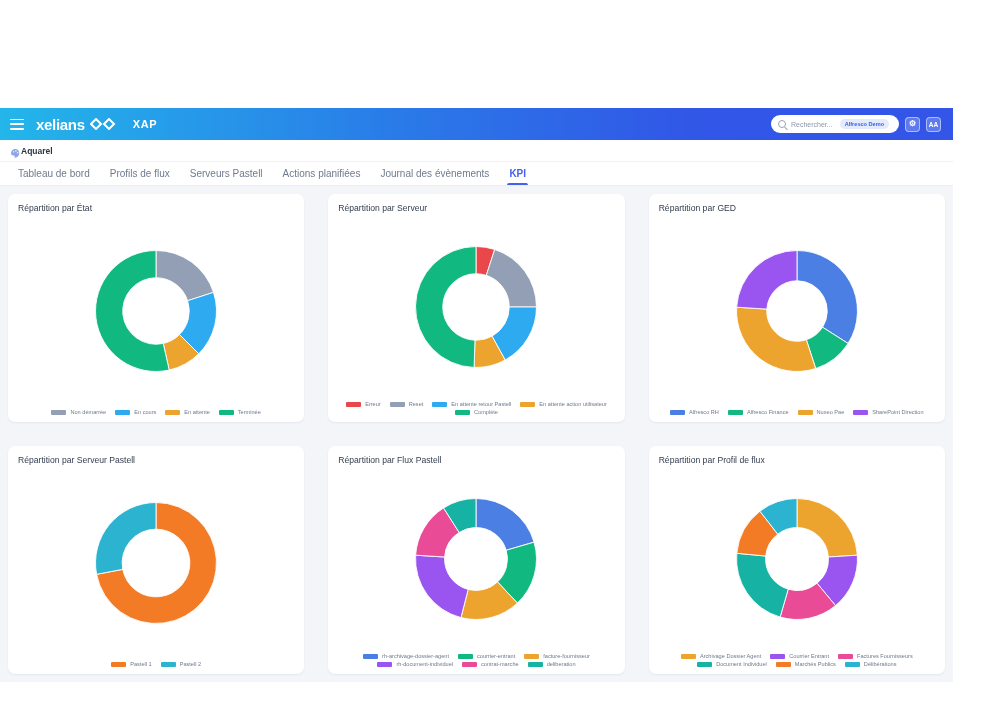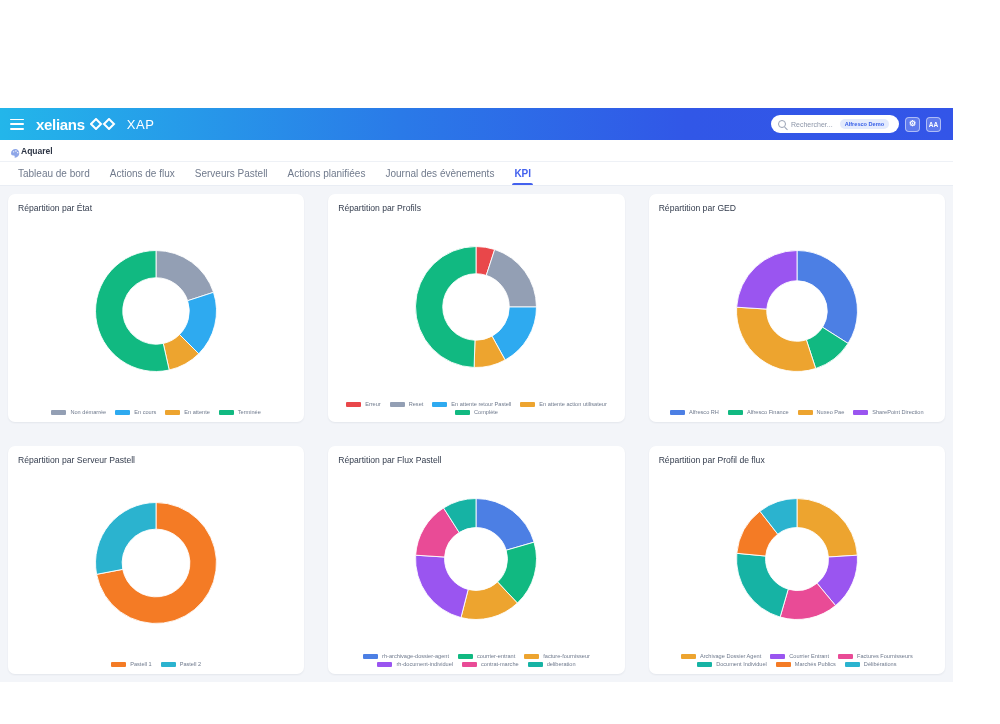--- a/index.html
+++ b/index.html
@@ -19,21 +19,21 @@
     height: 32px;
     background: linear-gradient(90deg,#23b6ea 0%, #2a7ae8 42%, #3157e7 72%, #3355e8 100%);
     display:flex; align-items:center; padding:0 10px; gap:12px;
     position:relative;
   }
   .hamburger { width:14px; height:11px; display:flex; flex-direction:column; justify-content:space-between; cursor:pointer;}
   .hamburger i { display:block; height:1.6px; background:#fff; border-radius:1px; }
   .brand { display:flex; align-items:center; gap:5px; }
   .brand-name { color:#fff; font-size:15px; font-weight:700; letter-spacing:-.3px; }
   .brand-diamonds { display:flex; align-items:center; gap:0px; }
-  .brand-sub { color:#fff; font-size:13px; font-weight:400; letter-spacing:.6px; margin-left:6px;}
+  .brand-sub { color:#fff; font-size:11px; font-weight:700; letter-spacing:.6px; margin-left:12px;}
 
   .appbar-right { margin-left:auto; display:flex; align-items:center; gap:6px; padding-right:2px;}
   .searchbox {
     display:flex; align-items:center; gap:5px;
     background:#ffffff; border-radius:11px; height:18px;
     padding:0 6px 0 7px; min-width:128px;
   }
   .search-ico { width:8px; height:8px; border:1.2px solid #9aa3b5; border-radius:50%; position:relative; flex:none;}
   .search-ico::after{content:""; position:absolute; right:-3px; bottom:-2px; width:4px; height:1.2px; background:#9aa3b5; transform:rotate(45deg);}
   .search-ph { font-size:7px; color:#8d96a8; white-space:nowrap; }
@@ -129,21 +129,21 @@
         <circle cx="5.3" cy="5.6" r="1" fill="#ffffff"></circle>
         <circle cx="8.6" cy="4.4" r="1" fill="#ffffff"></circle>
         <circle cx="11.2" cy="6.8" r="1" fill="#ffffff"></circle>
       </svg>
     </span>
     <span class="crumb-txt">Aquarel</span>
   </div>
 
   <div class="tabbar" id="tabbar">
       <div class="tab">Tableau de bord</div>
-      <div class="tab">Actions de flux</div>
+      <div class="tab">Profils de flux</div>
       <div class="tab">Serveurs Pastell</div>
       <div class="tab">Actions planifiées</div>
       <div class="tab">Journal des évènements</div>
       <div class="tab active">KPI</div>
     </div>
 
   <div class="board">
     <div class="grid" id="grid">
         <div class="card">
           <div class="card-title">Répartition par État</div>
@@ -168,21 +168,21 @@
               <span class="lg-swatch" style="background: rgb(237, 164, 47);"></span>
               <span class="lg-label">En attente</span>
             </div>
             <div class="lg-item">
               <span class="lg-swatch" style="background: rgb(17, 185, 129);"></span>
               <span class="lg-label">Terminée</span>
             </div>
           </div>
         </div>
         <div class="card">
-          <div class="card-title">Répartition par Profils</div>
+          <div class="card-title">Répartition par Serveur</div>
           <div class="chart-wrap">
             <svg viewBox="0 0 100 100" width="126" height="126" class="donut">
               <path d="M 50 2 A 48 48 0 0 1 64.83281572999748 4.349287217832632 L 58.15804865149862 24.892107969807945 A 26.400000000000002 26.400000000000002 0 0 0 50 23.599999999999998 Z" fill="#e9474a" stroke="#ffffff" stroke-width="0.7"></path>
               <path d="M 64.83281572999748 4.349287217832632 A 48 48 0 0 1 98 50 L 76.4 50 A 26.400000000000002 26.400000000000002 0 0 0 58.15804865149862 24.892107969807945 Z" fill="#939fb4" stroke="#ffffff" stroke-width="0.7"></path>
               <path d="M 98 50 A 48 48 0 0 1 73.12417635688233 92.06272064210546 L 62.71829699628528 73.134496353158 A 26.400000000000002 26.400000000000002 0 0 0 76.4 50 Z" fill="#2eaaf0" stroke="#ffffff" stroke-width="0.7"></path>
               <path d="M 73.12417635688233 92.06272064210546 A 48 48 0 0 1 48.49228356424983 97.97631489755511 L 49.17075596033741 76.38697319365531 A 26.400000000000002 26.400000000000002 0 0 0 62.71829699628528 73.134496353158 Z" fill="#eda42f" stroke="#ffffff" stroke-width="0.7"></path>
               <path d="M 48.49228356424983 97.97631489755511 A 48 48 0 0 1 49.99999999999999 2 L 49.99999999999999 23.599999999999998 A 26.400000000000002 26.400000000000002 0 0 0 49.17075596033741 76.38697319365531 Z" fill="#11b981" stroke="#ffffff" stroke-width="0.7"></path>
             </svg>
           </div>
           <div class="legend">

